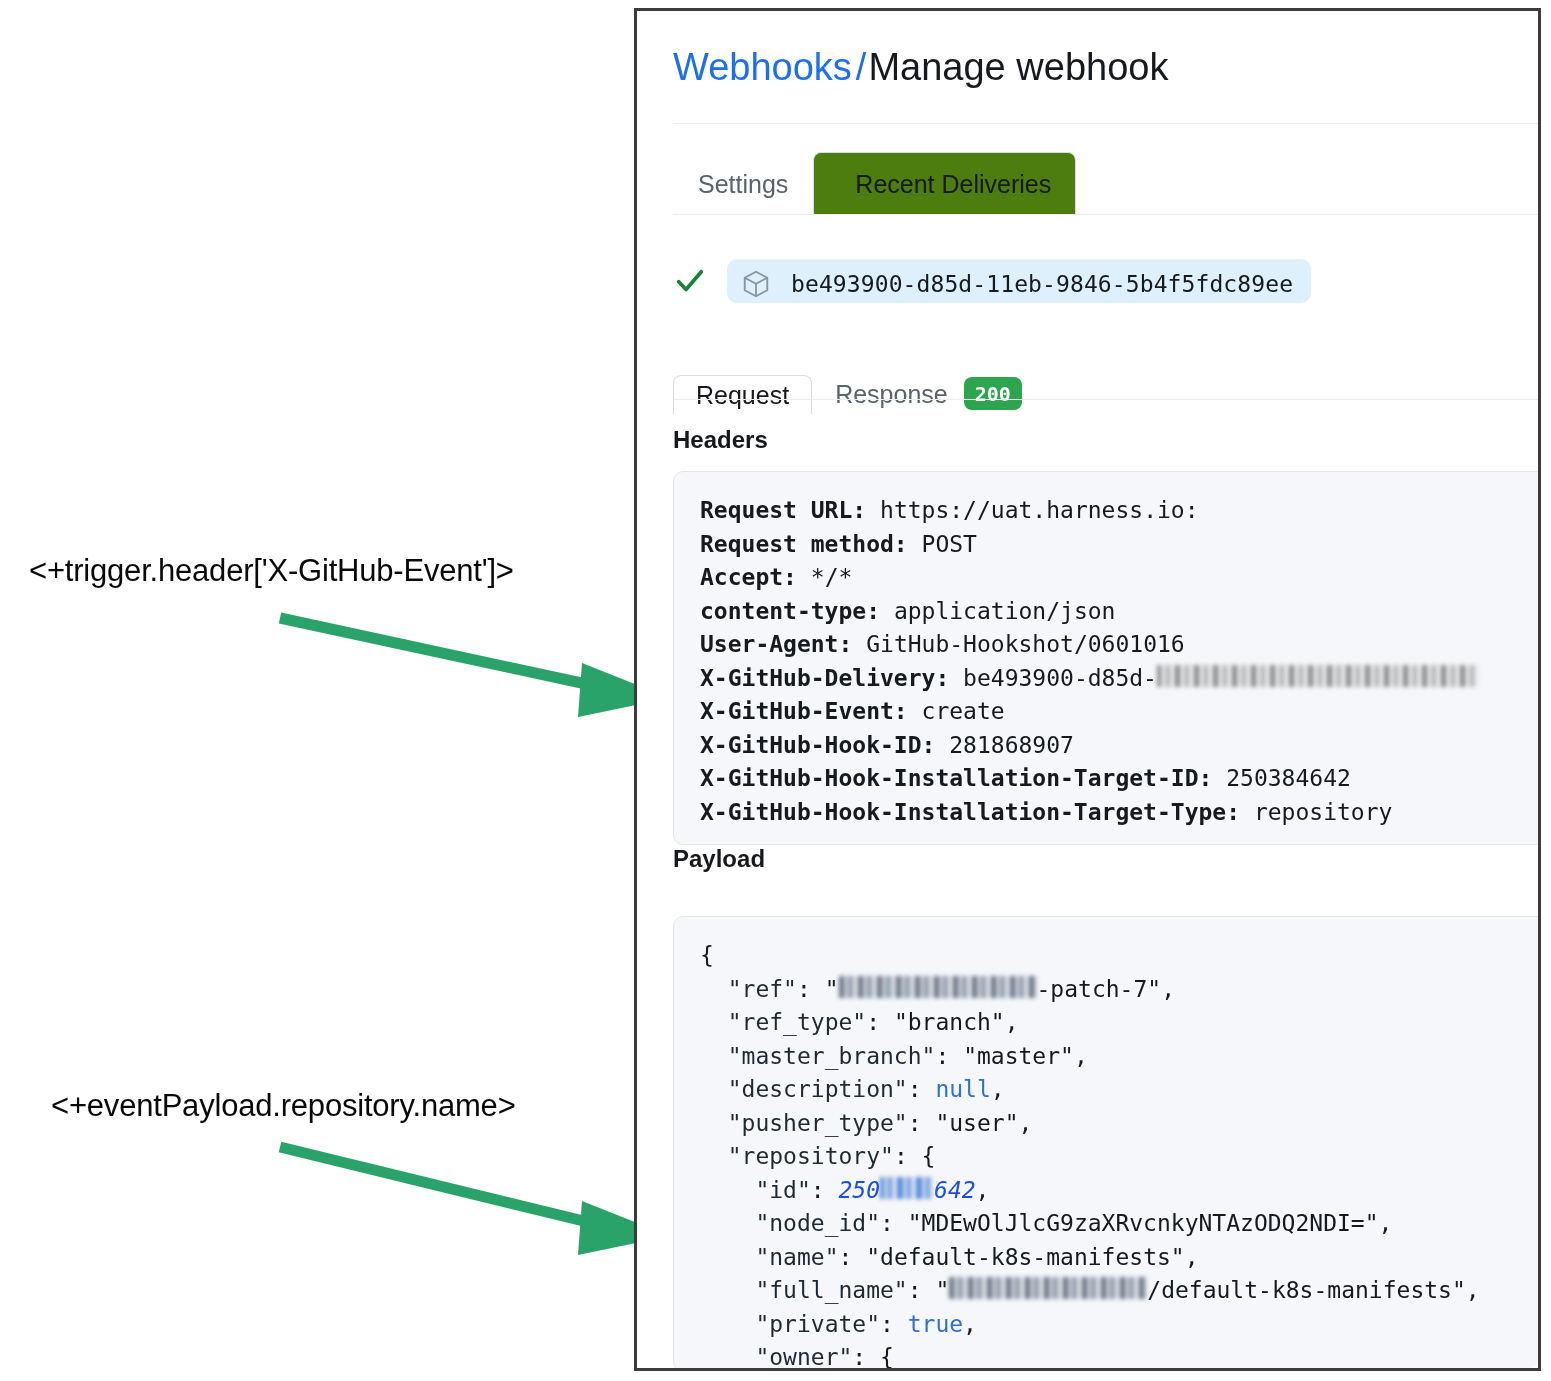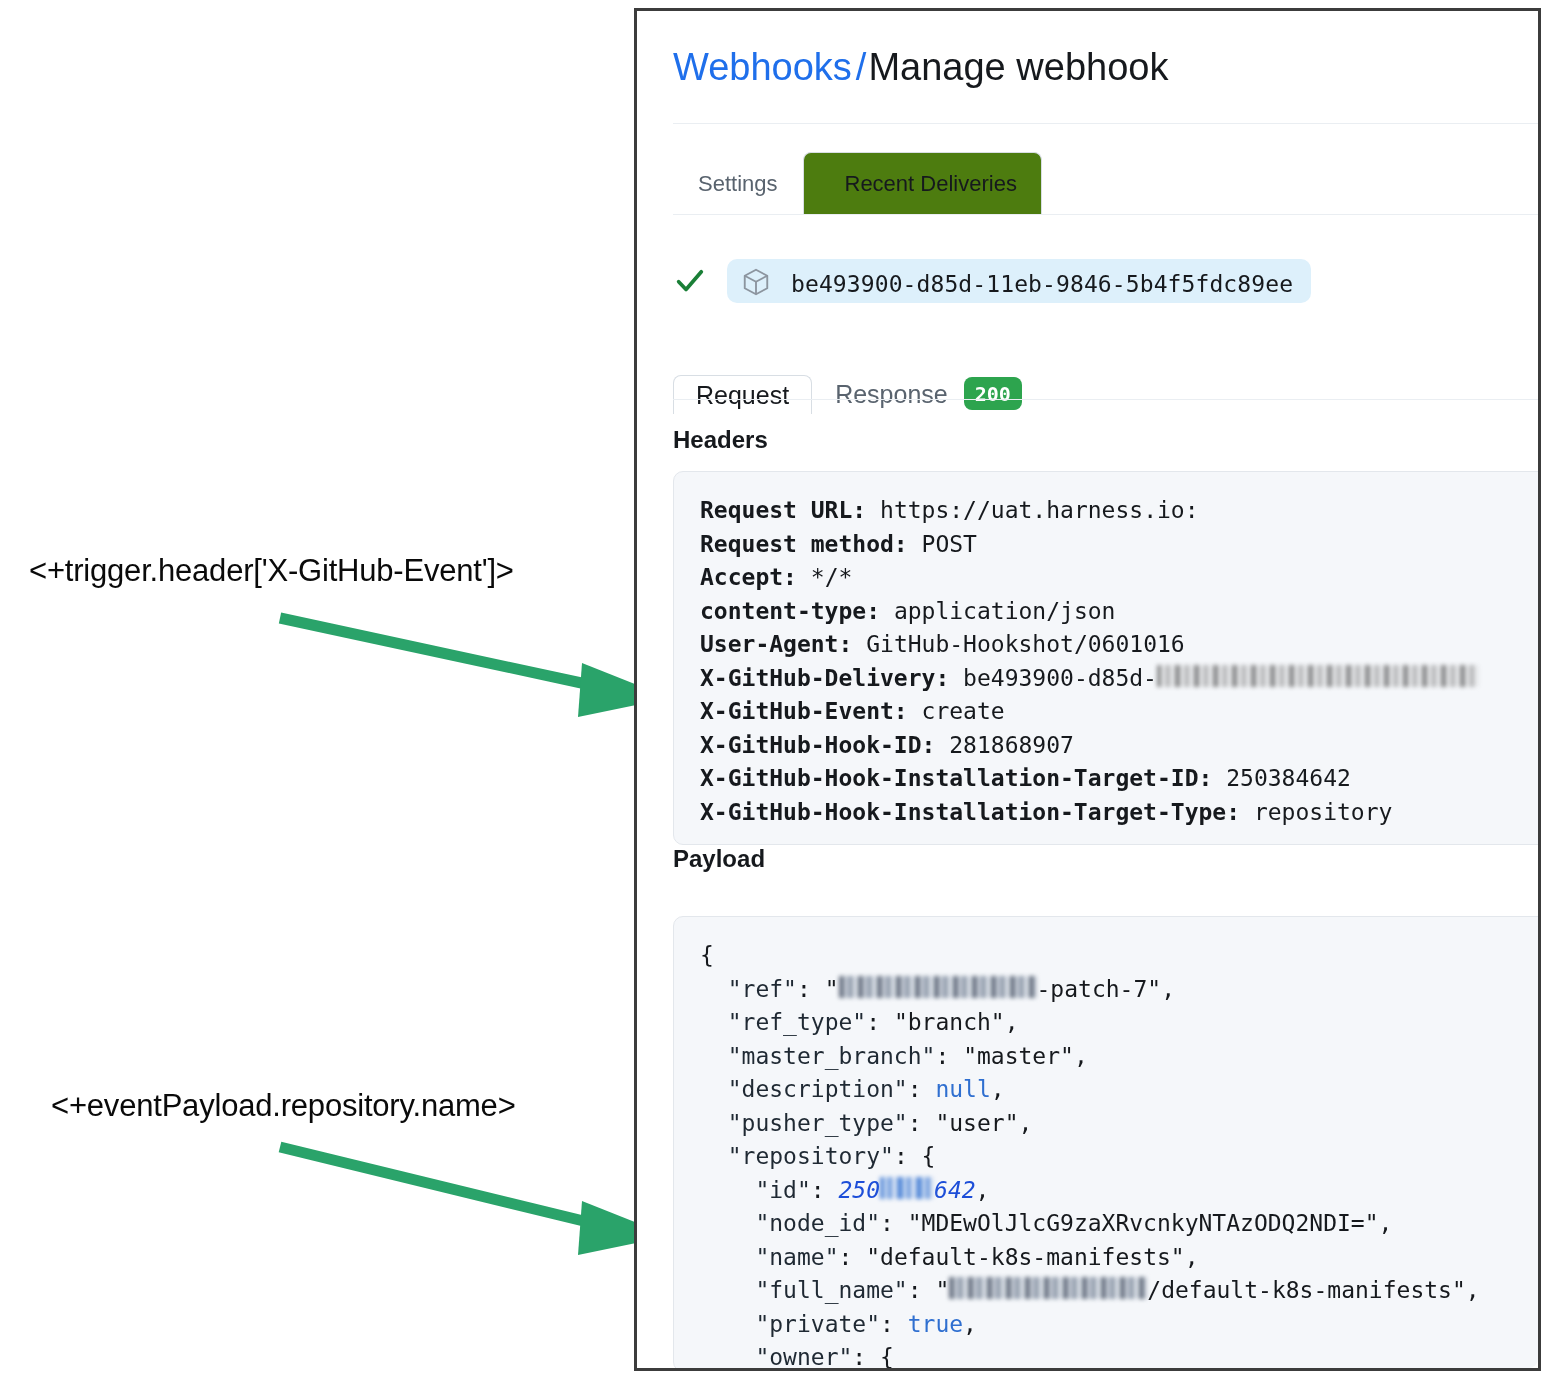--- a/index.html
+++ b/index.html
@@ -90,21 +90,21 @@
   
   #top-tabs {
     position: absolute;
     left: 36px;
     top: 141px;
     display: flex;
     align-items: flex-end;
     height: 62px;
   }
   .top-tab {
-    font-size: 22px;
+    font-size: 25px;
     line-height: 30px;
     padding: 16px 24px;
     box-sizing: border-box;
     color: #59636e;
     background: transparent;
     border: 1px solid transparent;
     border-bottom: none;
     border-radius: 8px 8px 0 0;
     white-space: nowrap;
     position: relative;
@@ -130,21 +130,21 @@
     align-items: center;
   }
   #delivery-check {
     width: 34px;
     height: 34px;
     margin-right: 20px;
     flex: none;
   }
   #delivery-pill {
     display: flex;
-    align-items: flex-end;
+    align-items: center;
     background: #ddf0fb;
     border-radius: 10px;
     padding: 12px 18px 6px 14px;
     height: 44px;
     box-sizing: border-box;
   }
   #package-icon {
     width: 30px;
     height: 30px;
     margin-right: 20px;

